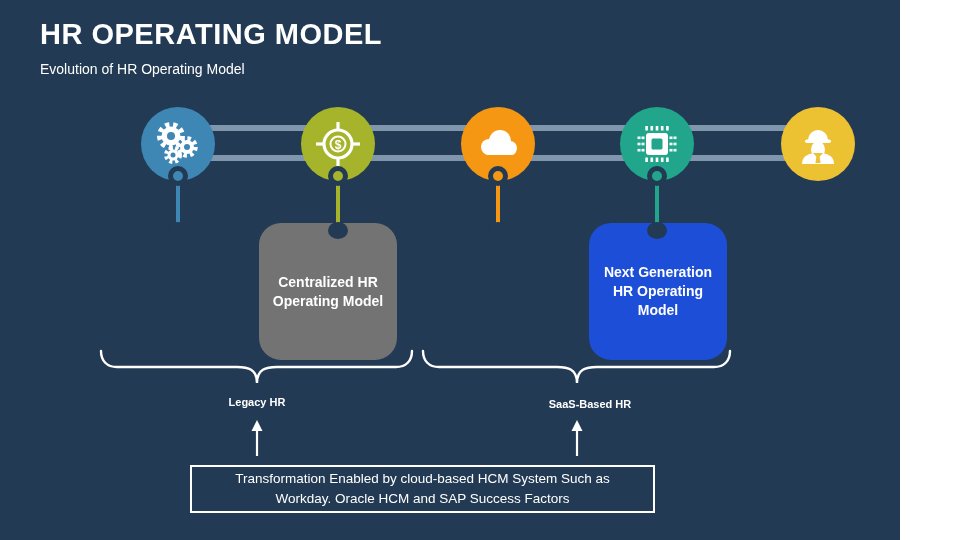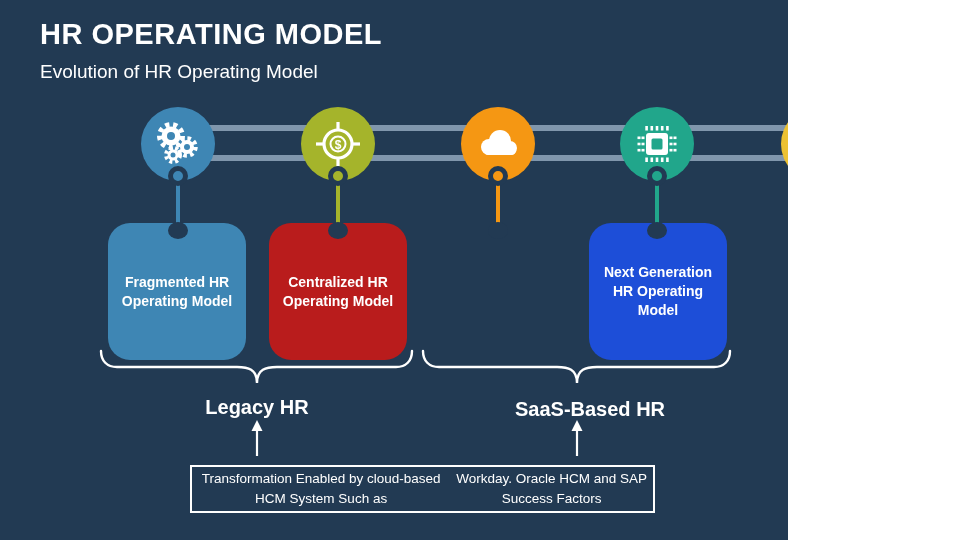--- a/index.html
+++ b/index.html
@@ -1,20 +1,20 @@
 <!DOCTYPE html>
 <html><head>
 <meta charset="utf-8">
 <style>
   html,body{margin:0;padding:0;}
-  .slide{position:relative;width:788px;height:540px;background:#223a53;
+  .slide{position:relative;width:900px;height:540px;background:#223a53;
          font-family:"Liberation Sans",sans-serif;overflow:hidden;}
   .title{position:absolute;left:40px;top:18px;color:#fff;font-size:29px;
          font-weight:bold;letter-spacing:.5px;}
-  .subtitle{position:absolute;left:40px;top:61px;color:#fff;font-size:19px;}
+  .subtitle{position:absolute;left:40px;top:61px;color:#fff;font-size:14px;}
   .track{position:absolute;left:178px;width:640px;height:6px;background:#8096ac;}
   .track.t1{top:125px}.track.t2{top:155px}
   .node{position:absolute;top:107px;width:74px;height:74px;border-radius:50%;
         display:flex;align-items:center;justify-content:center;}
   .node svg{width:48px;height:48px;display:block;}
   .n1{left:141px;background:#3e86b4}.n2{left:301px;background:#a5b42b}
   .n3{left:461px;background:#f59713}.n4{left:620px;background:#21a68b}
   .n5{left:781px;background:#ecc132}
   .pin-ring{position:absolute;top:166px;width:20px;height:20px;border-radius:50%;
         border:5px solid #223a53;box-sizing:border-box;}
@@ -23,50 +23,47 @@
   .cable{position:absolute;top:184px;width:4px;height:48px;}
   .k1{left:176px;background:#3e86b4}.k2{left:336px;background:#a5b42b}
   .k3{left:496px;background:#f59713}.k4{left:655px;background:#21a68b}
   .socket{position:absolute;top:222px;width:20px;height:17px;border-radius:50%;
         background:#223a53;}
   .s1{left:168px}.s2{left:328px}.s3{left:488px}.s4{left:647px}
   .card{position:absolute;top:223px;width:138px;height:137px;border-radius:22px;
         color:#fff;font-weight:bold;font-size:14px;line-height:1.35;
         display:flex;align-items:center;justify-content:center;text-align:center;
         padding:0 12px;box-sizing:border-box;}
-  .c1{left:108px;background:#3e86b4}.c2{left:269px;background:#b91c1c}
+  .c1{left:108px;background:#3e86b4}.c2{left:259px;background:#737373}
   .c3{left:430px;background:#f59713}.c4{left:589px;background:#1d4ed8}
   .overlay{position:absolute;left:0;top:0;width:960px;height:540px;pointer-events:none;}
-  .group-label{position:absolute;color:#fff;font-weight:bold;font-size:20px;
+  .group-label{position:absolute;color:#fff;font-weight:bold;font-size:11px;
         width:170px;text-align:center;}
   .g1{left:172px;top:396px}.g2{left:505px;top:398px}
   .callout{position:absolute;left:190px;top:465px;width:465px;height:48px;
         border:2px solid #fff;box-sizing:border-box;color:#fff;font-size:13.5px;
-        line-height:1.5;display:flex;flex-direction:row;align-items:center;
+        line-height:1.5;display:flex;flex-direction:column;align-items:center;
         justify-content:center;text-align:center;}
 </style>
 </head>
 <body>
 
 <div class="slide">
 
   <div class="title">HR OPERATING MODEL</div>
   <div class="subtitle">Evolution of HR Operating Model</div>
 
   <div class="track t1"></div>
   <div class="track t2"></div>
 
   <div class="cable k1"></div>
   <div class="cable k2"></div>
   <div class="cable k3"></div>
   <div class="cable k4"></div>
 
-  <div class="card c1">
-    <span>Fragmented HR Operating Model</span>
-  </div>
   <div class="card c2">
     <span>Centralized HR Operating Model</span>
   </div>
   <div class="card c4">
     <span>Next Generation HR Operating Model</span>
   </div>
 
   <div class="socket s1"></div>
   <div class="socket s2"></div>
   <div class="socket s3"></div>

